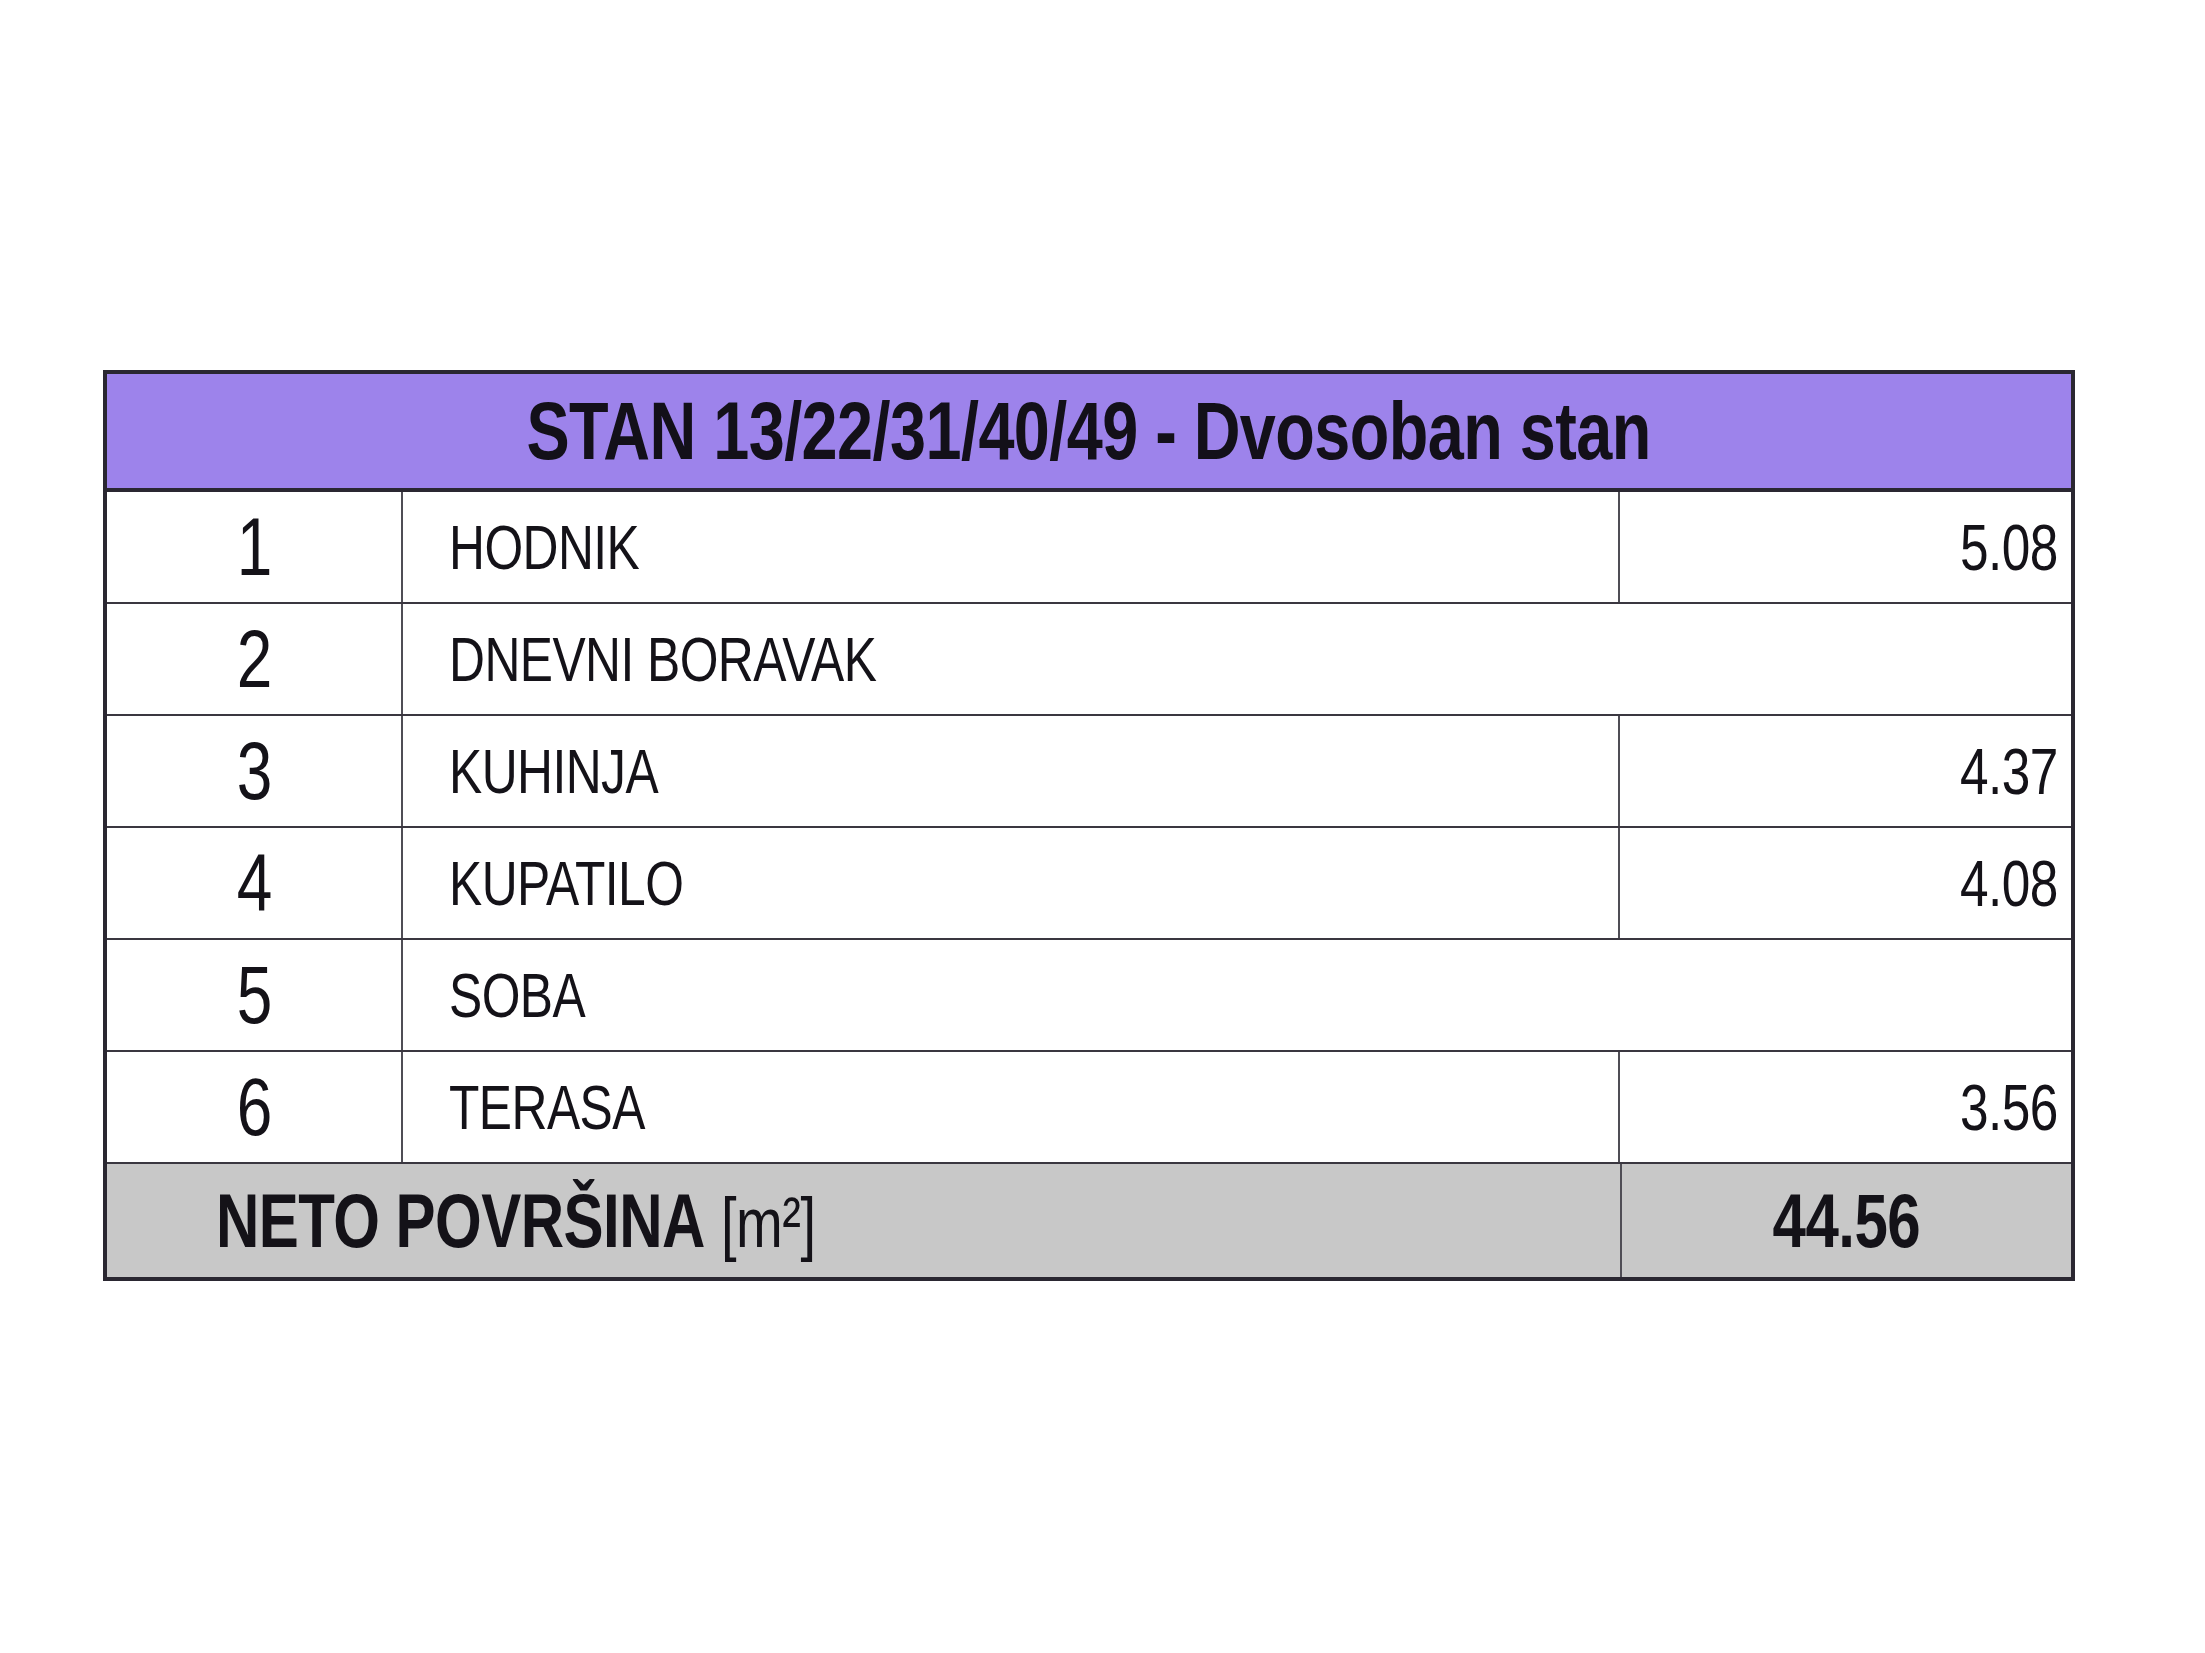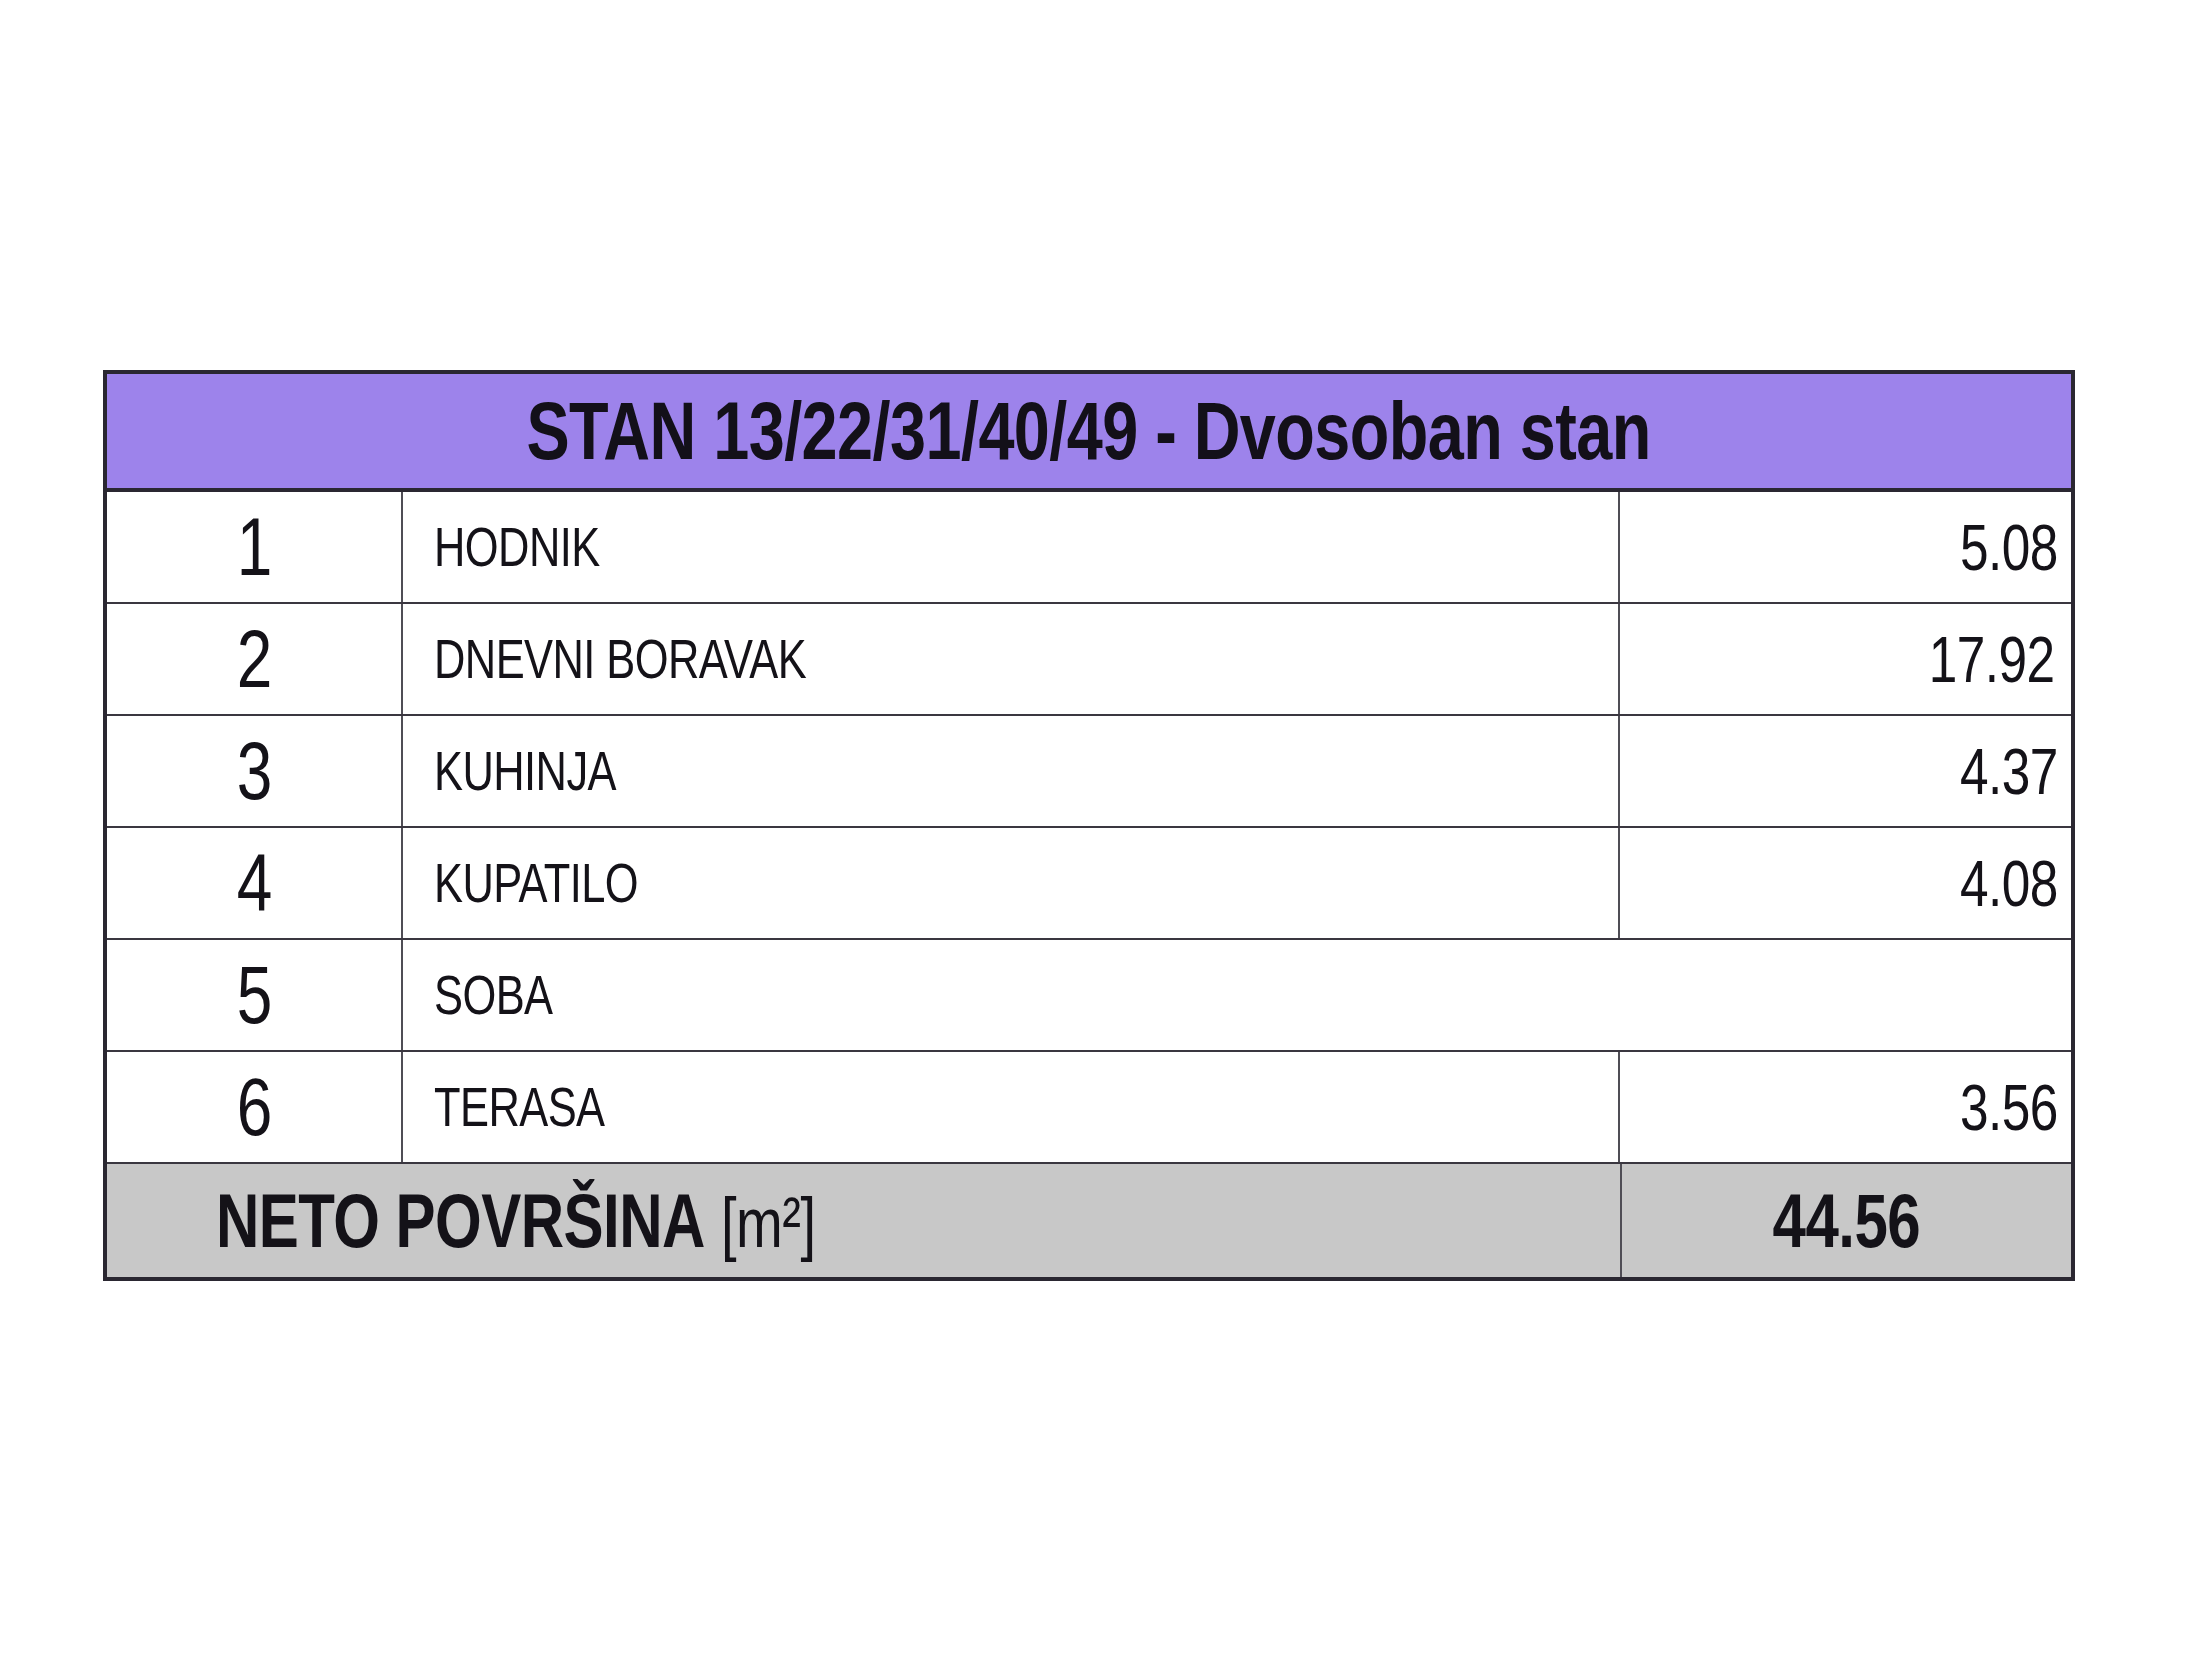--- a/index.html
+++ b/index.html
@@ -66,21 +66,21 @@
     border-bottom: 2.9px solid #3a3740;
   }
   .trow:last-of-type { border-bottom: 3.7px solid #2a2731; }
 
   .cell {
     display: flex;
     align-items: center;
     overflow: hidden;
   }
   .cell.num   { justify-content: center; font-size: 81px; }
-  .cell.name  { border-left: 2.2px solid #4f4d55; padding-left: 31px; font-size: 55px; }
+  .cell.name  { border-left: 2.2px solid #4f4d55; padding-left: 46px; font-size: 63px; }
   .cell.val   { border-left: 2.2px solid #4f4d55; justify-content: flex-end; font-size: 65px; }
 
   .tfoot {
     flex: 1 1 auto;
     background: #c8c8c8;
     display: grid;
     grid-template-columns: 1513px 1fr;
   }
   .tfoot .flabel {
     display: flex;
@@ -123,23 +123,20 @@
           <span class="sq">5.08</span>
         </div>
     </div>
 
     <div class="trow">
       <div class="cell num">
           <span class="sq">2</span>
         </div>
       <div class="cell name">
           <span class="sq sql">DNEVNI BORAVAK</span>
-        </div>
-      <div class="cell val">
-          <span class="sq">17.92</span>
         </div>
     </div>
 
     <div class="trow">
       <div class="cell num">
           <span class="sq">3</span>
         </div>
       <div class="cell name">
           <span class="sq sql">KUHINJA</span>
         </div>

